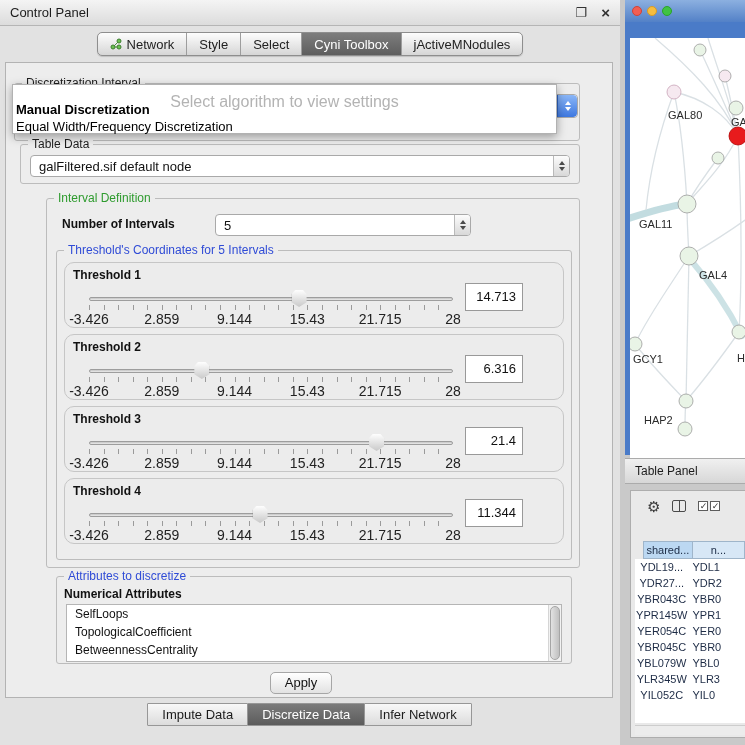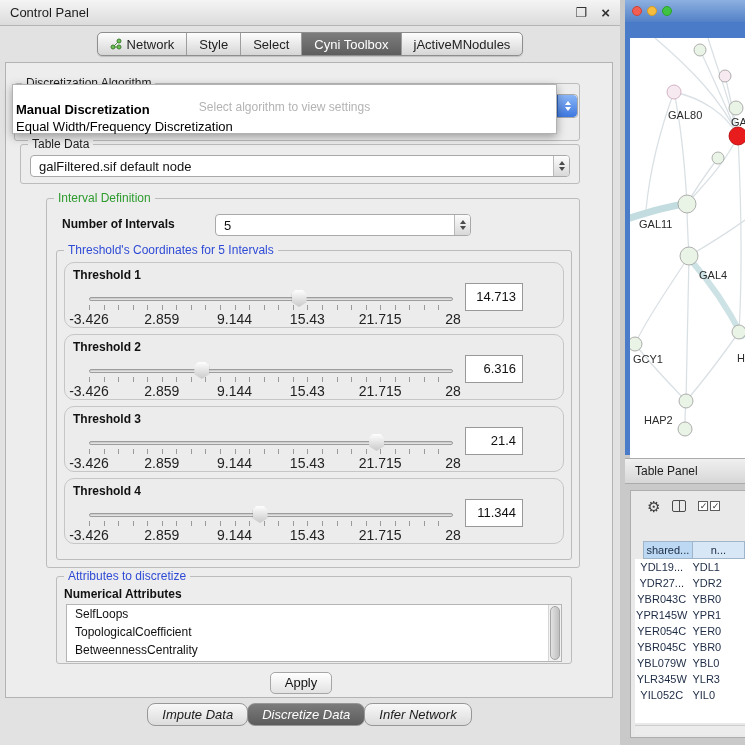--- a/index.html
+++ b/index.html
@@ -44,21 +44,21 @@
   .tri-down { width:0; height:0; border-left:3px solid transparent; border-right:3px solid transparent;
     border-top:4px solid #4a4a4a; }
   .stepper.blue-cap { width:20px; border-radius:0 4px 4px 0; border-left:1px solid #2f63c0;
     background:linear-gradient(#8ab6f7,#3e78e0); }
   .stepper.blue-cap .tri-up { border-bottom-color:#fff; }
   .stepper.blue-cap .tri-down { border-top-color:#fff; }
 
   
   .dd-overlay { position:absolute; left:12px; top:84px; width:545px; height:50px; background:#fff;
     border:1px solid #b2b2b2; box-shadow:0 3px 9px rgba(0,0,0,.35); z-index:30; }
-  .dd-placeholder { text-align:center; color:#b3b3b3; font-size:12px; padding-top:15px; height:16px; }
+  .dd-placeholder { text-align:center; color:#b3b3b3; font-size:16px; padding-top:8px; height:16px; }
   .dd-option { font-size:13px; color:#000; padding:1px 0 1px 3px; line-height:15px; white-space:nowrap; }
   .dd-option.bold { font-weight:bold; }
 
   
   .t-box { position:absolute; left:64px; width:500px; height:66px; background:#ececec;
     border:1px solid #c6c6c6; border-radius:10px; }
   .t-label { position:absolute; left:8px; top:5px; font-size:12px; font-weight:bold; color:#111; }
   .t-sliderzone { position:absolute; left:24px; top:26px; width:364px; height:36px; }
   .t-track { position:absolute; left:0; right:0; top:8px; height:4px;
     background:linear-gradient(#c3c3c3,#ececec); border:1px solid #9d9d9d; border-radius:2px; }
@@ -79,21 +79,21 @@
   .v-scroll { position:absolute; right:0; top:0; bottom:0; width:13px; background:#f2f2f2; border-left:1px solid #d5d5d5; }
   .v-thumb { position:absolute; left:1px; top:1px; width:10px; height:54px;
     background:linear-gradient(90deg,#e2e2e2,#c0c0c0); border:1px solid #a5a5a5; border-radius:5px; }
 
   .apply-btn { position:absolute; left:270px; top:672px; width:62px; height:22px; border-radius:5px;
     background:linear-gradient(#ffffff,#e2e2e2); border:1px solid #a6a6a6; font-size:13px; color:#111;
     text-align:center; line-height:20px; }
 
   .bottom-tabs { position:absolute; left:0; top:703px; width:620px; display:flex; justify-content:center; }
   .b-tab { height:23px; line-height:22px; padding:0 14px; font-size:13px; color:#1b1b1b;
-    border:1px solid #979797; background:linear-gradient(#f8f8f8,#dcdcdc); margin-left:-1px; border-radius:8px;font-style:italic; }
+    border:1px solid #979797; background:linear-gradient(#f8f8f8,#dcdcdc); margin-left:-1px; border-radius:1px; }
   .b-tab.selected { background:linear-gradient(#7b7b7b,#5c5c5c); color:#fff; }
 
   
   .net-window { position:absolute; left:625px; top:0; width:120px; height:455px; background:#4a7bc8; }
   .net-titlebar { position:absolute; left:0; top:0; right:0; height:22px;
     background:linear-gradient(#8cb0e0,#5381c7); display:flex; align-items:center; padding-left:7px; }
   .light { width:10px; height:10px; border-radius:50%; margin-right:5px; }
   .light.red { background:#f25e52; border:1px solid #cf4338; }
   .light.yellow { background:#f6bd3e; border:1px solid #d89c26; }
   .light.green { background:#40c343; border:1px solid #2aa32a; }
@@ -167,21 +167,21 @@
           </div>
         <div class="seg-tab">
             <span>jActiveMNodules</span>
           </div>
       </div>
     </div>
 
     <div class="content-pane"></div>
 
     <div class="group" style="left:14px; top:83px; width:566px; height:58px;"></div>
-    <div class="group-title" style="left:22px; top:76px;">Discretization Algorithm</div>
+    <div class="group-title" style="left:22px; top:76px;">Discretization Interval</div>
     <div class="combo" style="left:24px; top:94px; width:554px; height:24px;">
       <span class="combo-text"></span>
       <span class="stepper blue-cap">
           <span class="tri-up"></span>
           <span class="tri-down"></span>
         </span>
     </div>
 
     <div class="dd-overlay">
       <div class="dd-placeholder">Select algorithm to view settings</div>

